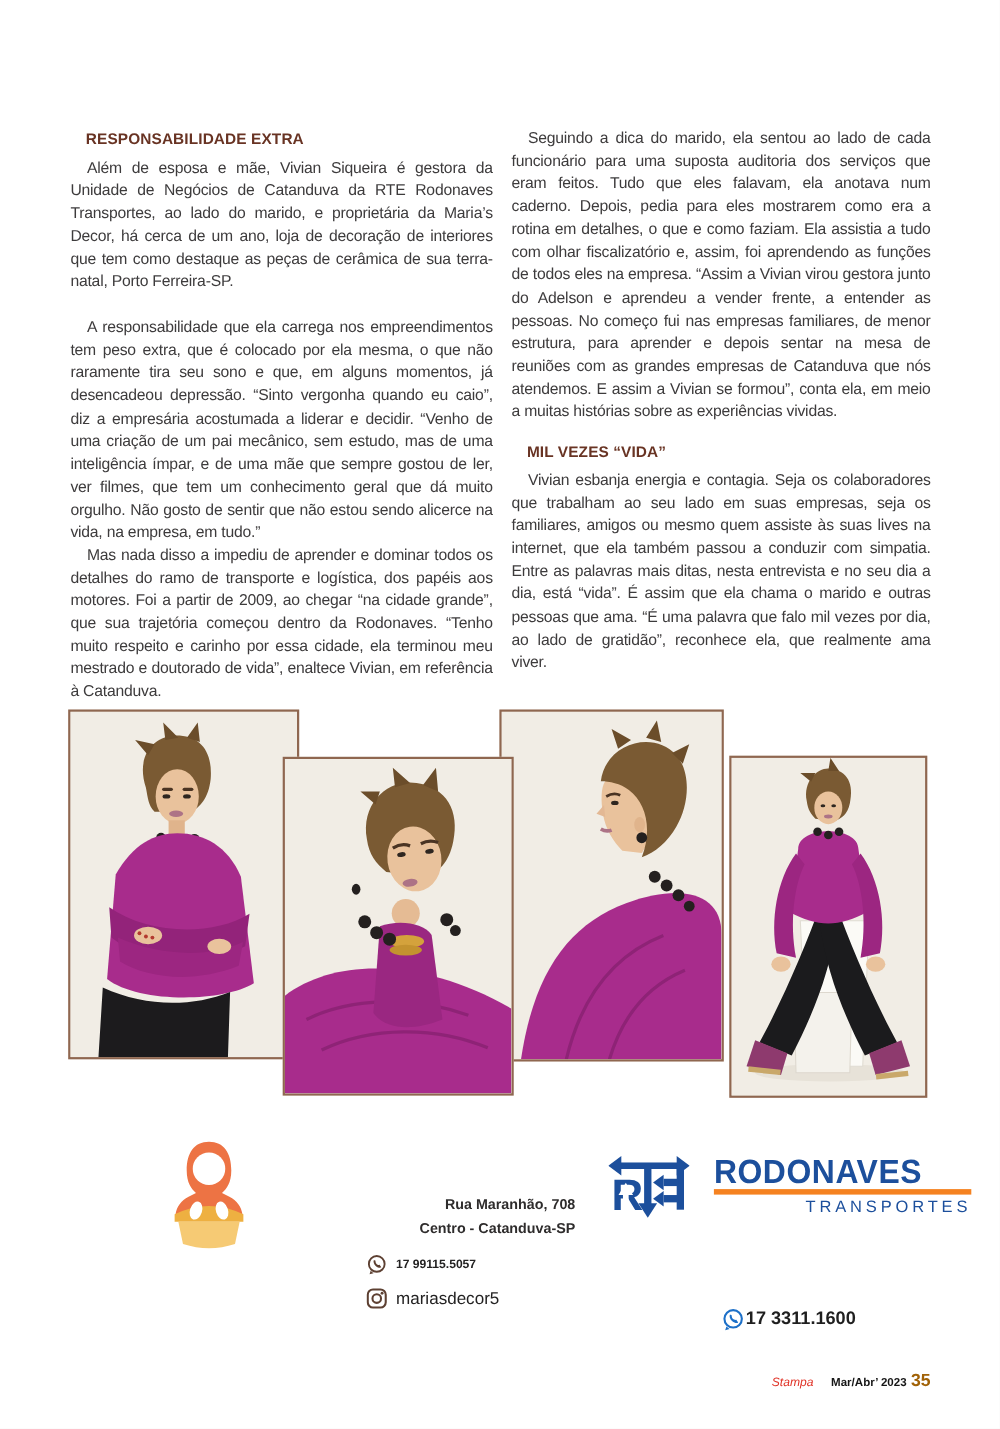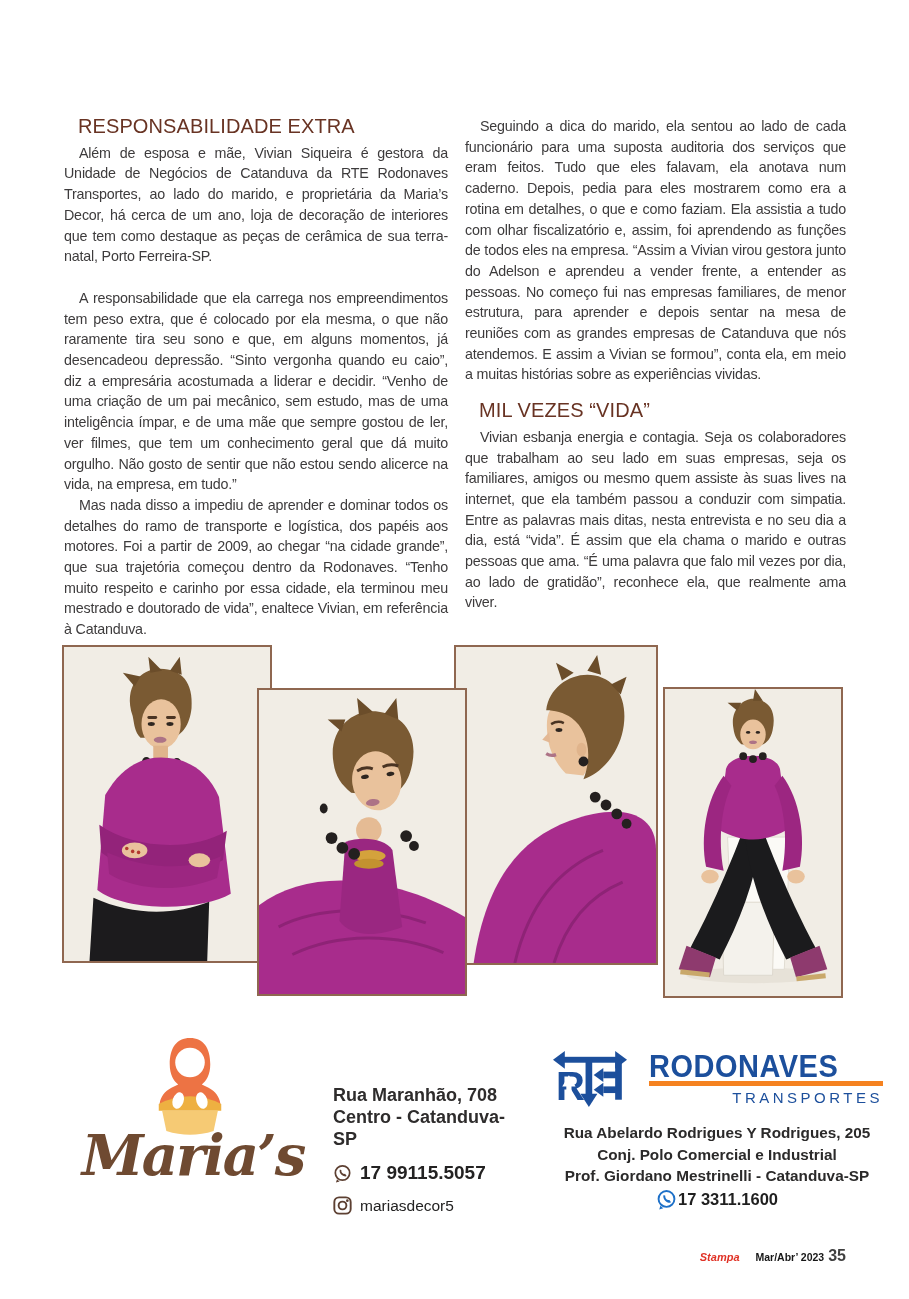--- a/index.html
+++ b/index.html
@@ -15,21 +15,21 @@
     margin: 0 auto;
   }
 
   
   .col { position: absolute; top: 116px; color: #3d3b3c; font-size: 14.3px;
          line-height: 20.7px; letter-spacing: -0.2px; text-align: justify; }
   .col-left  { left: 64px;  width: 384px; }
   .col-right { left: 465px; width: 381px; }
 
   .section-heading {
-    color: #683323; font-size: 20px; font-weight: normal;
+    color: #683323; font-size: 14px; font-weight: bold;
     letter-spacing: 0.1px; text-align: left; text-indent: 14px;
     margin-bottom: 6px;
   }
   .col p { text-indent: 15px; }
   .para-gap { margin-top: 21px; }
   .heading-gap { margin-top: 15px; }
 
   
   .photo { position: absolute; border: 2px solid #8f6750; background: #f1ede5; overflow: hidden; }
   .photo svg { display: block; width: 100%; height: 100%; }
@@ -44,23 +44,23 @@
     position: absolute; left: 60px; top: 1122px; width: 266px;
     font-family: "DejaVu Serif", serif; font-style: italic; font-weight: bold;
     font-size: 56px; color: #6f4a31; text-align: center; letter-spacing: -2px;
   }
   .marias-decor-word {
     position: absolute; left: 60px; top: 1207px; width: 266px;
     color: #efb740; font-weight: bold; font-size: 21px;
     letter-spacing: 13px; text-indent: 13px; text-align: center;
   }
   .marias-contact { position: absolute; left: 333px; top: 1084px; width: 190px; color: #2e2c2c; }
-  .marias-contact .addr { font-size: 18px; font-weight: 600; line-height: 22px; }
+  .marias-contact .addr { font-size: 13px; font-weight: 600; line-height: 22px; text-align: right; }
   .contact-row { display: flex; align-items: center; gap: 8px; margin-top: 12px; }
-  .contact-row .num { font-size: 19px; font-weight: bold; color: #232222; }
+  .contact-row .num { font-size: 11px; font-weight: bold; color: #232222; }
   .contact-row .handle { font-size: 15.5px; font-weight: 400; color: #232222; }
 
   
   .rodonaves-logo { position: absolute; left: 553px; top: 1048px; width: 330px; height: 64px;
                     display: flex; align-items: flex-start; gap: 22px; }
   .rte-mark { width: 74px; height: 62px; flex: none; }
   .rodo-word { flex: 1; padding-top: 4px; }
   .rodo-name { color: #1c4f9c; font-size: 29px; font-weight: 800; letter-spacing: 0.5px;
                line-height: 28px; transform: scaleY(1.05); }
   .rodo-bar { height: 5px; background: #f58220; margin-top: 1px; }
@@ -69,23 +69,23 @@
   .rodo-addr { position: absolute; left: 528px; top: 1122px; width: 380px; 
                width: 378px; text-align: center; color: #2b2a2a;
                font-size: 15.3px; font-weight: 600; line-height: 21.5px; }
   .rodo-phone { position: absolute; left: 528px; top: 1189px; width: 378px;
                 display: flex; justify-content: center; align-items: center; gap: 1px; }
   .rodo-phone .num { font-size: 16.5px; font-weight: bold; color: #1f1f1f; }
 
   
   .footer { position: absolute; right: 63px; top: 1247px;
             display: flex; align-items: baseline; gap: 4px; }
-  .footer .mag { color: #e03226; font-size: 11px; font-weight: bold; font-style: italic; }
+  .footer .mag { color: #e03226; font-size: 11px; font-weight: normal; font-style: italic; }
   .footer .issue { color: #161616; font-size: 10.5px; font-weight: 600; margin-left: 12px; }
-  .footer .pnum { color: #404040; font-size: 16px; font-weight: bold; }
+  .footer .pnum { color: #a16207; font-size: 16px; font-weight: bold; }
 </style>
 </head>
 <body>
 
 <div class="page">
 
   <div class="col col-left">
     <div class="section-heading">RESPONSABILIDADE EXTRA</div>
     <p>Além de esposa e mãe, Vivian Siqueira é gestora da Unidade de Negócios de Catanduva da RTE Rodonaves Transportes, ao lado do marido, e proprietária da Maria’s Decor, há cerca de um ano, loja de decoração de interiores que tem como destaque as peças de cerâmica de sua terra-natal, Porto Ferreira-SP.</p>
     <p class="para-gap">A responsabilidade que ela carrega nos empreendimentos tem peso extra, que é colocado por ela mesma, o que não raramente tira seu sono e que, em alguns momentos, já desencadeou depressão. “Sinto vergonha quando eu caio”, diz a empresária acostumada a liderar e decidir. “Venho de uma criação de um pai mecânico, sem estudo, mas de uma inteligência ímpar, e de uma mãe que sempre gostou de ler, ver filmes, que tem um conhecimento geral que dá muito orgulho. Não gosto de sentir que não estou sendo alicerce na vida, na empresa, em tudo.”</p>
@@ -227,21 +227,20 @@
   </div>
 
   <svg class="marias-doll" viewBox="0 0 90 120">
     <path d="M45,2 C29,2 21,14 21,33 C21,46 26,53 31,57 L23,61 C15,65 10,72 9,80 L81,80 C80,72 75,65 67,61 L59,57 C64,53 69,46 69,33 C69,14 61,2 45,2 Z" fill="#ed7344"></path>
     <circle cx="45" cy="31" r="17.5" fill="#ffffff"></circle>
     <path d="M8,80 Q45,62 82,80 L82,88 L8,88 Z" fill="#eeb041"></path>
     <ellipse cx="31" cy="76" rx="6.5" ry="10" fill="#ffffff" transform="rotate(18 31 76)"></ellipse>
     <ellipse cx="59" cy="76" rx="6.5" ry="10" fill="#ffffff" transform="rotate(-18 59 76)"></ellipse>
     <path d="M12,88 L78,88 L73,112 Q45,121 17,112 Z" fill="#f6ca74"></path>
   </svg>
-  <div class="marias-script">Maria’s</div>
 
   <div class="marias-contact">
     <div class="addr">Rua Maranhão, 708</div>
     <div class="addr">Centro - Catanduva-SP</div>
     <div class="contact-row">
       <svg width="19" height="19" viewBox="0 0 22 22">
         <circle cx="11" cy="10.4" r="8.3" fill="none" stroke="#5d4032" stroke-width="2"></circle>
         <path d="M4.6,17.6 L3.4,21.4 L7.6,20.2 Z" fill="#5d4032"></path>
         <path d="M8,6.4 c-1,1.8 0,4.6 2.2,6.4 c2,1.6 4.4,2.2 5.6,1.2 l-1.8,-2.6 c-1,0.4 -2.4,-0.2 -3.2,-1 c-0.8,-0.8 -1.4,-2.2 -1,-3.2 Z" fill="#5d4032"></path>
       </svg>
@@ -273,25 +272,20 @@
       <rect x="68" y="50" width="18" height="9" fill="#1c4f9c"></rect>
       <polygon points="68,45 68,64 55,54.5" fill="#1c4f9c"></polygon>
     </svg>
     <div class="rodo-word">
       <div class="rodo-name">RODONAVES</div>
       <div class="rodo-bar"></div>
       <div class="rodo-sub">TRANSPORTES</div>
     </div>
   </div>
 
-  <div class="rodo-addr">
-    <div>Rua Abelardo Rodrigues Y Rodrigues, 205</div>
-    <div>Conj. Polo Comercial e Industrial</div>
-    <div>Prof. Giordano Mestrinelli - Catanduva-SP</div>
-  </div>
 
   <div class="rodo-phone">
     <svg width="21" height="21" viewBox="0 0 22 22">
       <circle cx="11" cy="10.4" r="8.3" fill="none" stroke="#1d70c8" stroke-width="2"></circle>
       <path d="M4.6,17.6 L3.4,21.4 L7.6,20.2 Z" fill="#1d70c8"></path>
       <path d="M8,6.4 c-1,1.8 0,4.6 2.2,6.4 c2,1.6 4.4,2.2 5.6,1.2 l-1.8,-2.6 c-1,0.4 -2.4,-0.2 -3.2,-1 c-0.8,-0.8 -1.4,-2.2 -1,-3.2 Z" fill="#1d70c8"></path>
     </svg>
     <span class="num">17 3311.1600</span>
   </div>
 

